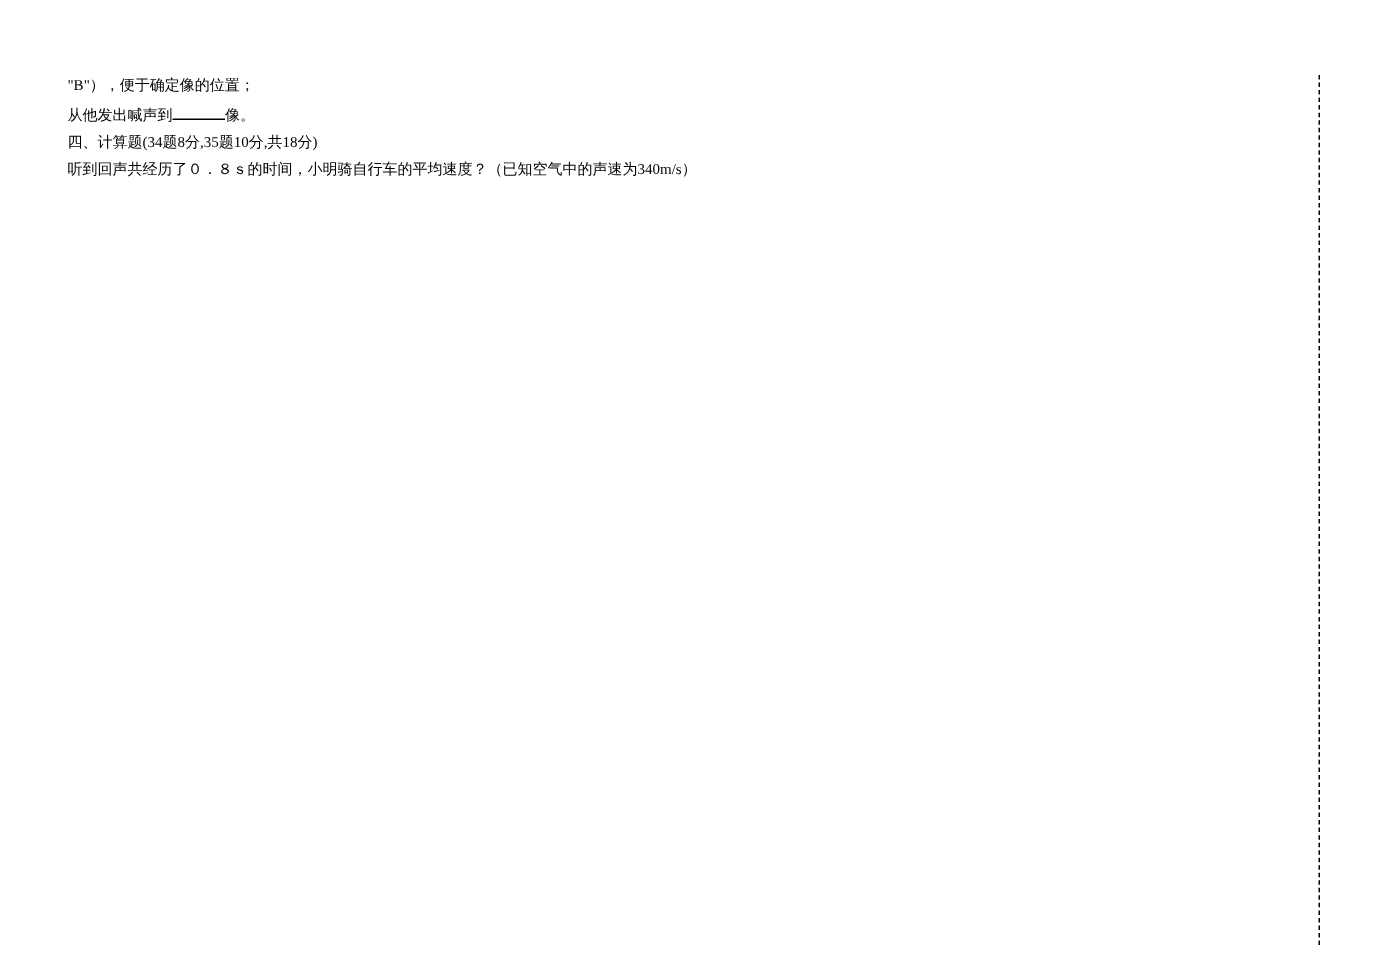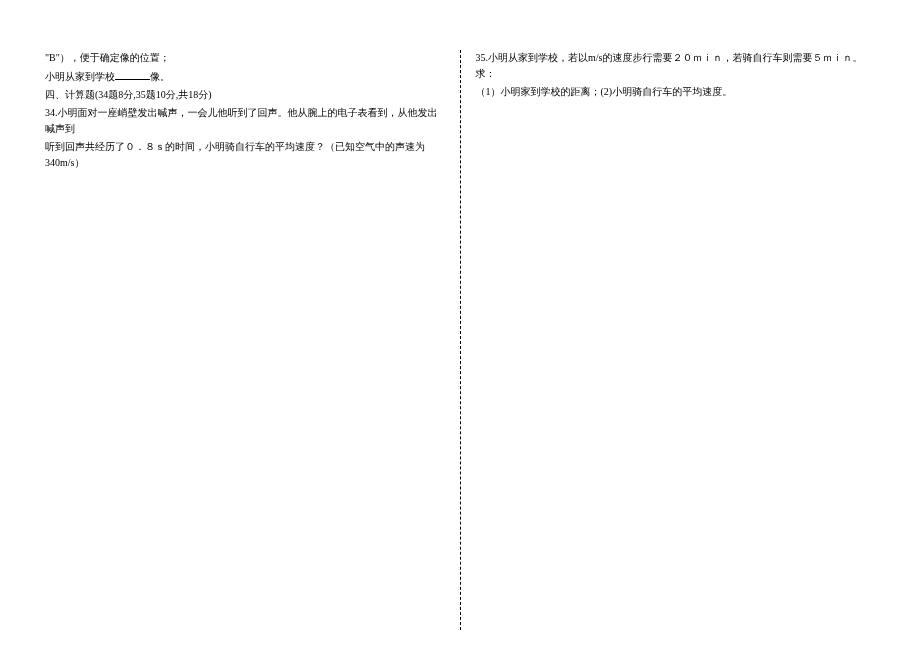--- a/index.html
+++ b/index.html
@@ -53,26 +53,21 @@
       vertical-align: baseline;
     }
   </style>
 </head>
 <body>
 
 <div class="page">
   <div class="column">
     <div class="text-line">"B"），便于确定像的位置；</div>
     <div class="text-line">
-      <span>小明从家到学校</span><span class="blank-short"></span><span>像。</span>
+      <span>从他发出喊声到</span><span class="blank-short"></span><span>像。</span>
     </div>
     <div class="text-line bold">四、计算题(34题8分,35题10分,共18分)</div>
-    <div class="text-line">34.小明面对一座峭壁发出喊声，一会儿他听到了回声。他从腕上的电子表看到，从他发出喊声到</div>
     <div class="text-line">听到回声共经历了０．８ｓ的时间，小明骑自行车的平均速度？（已知空气中的声速为340m/s）</div>
   </div>
 
   <div class="divider"></div>
 
-  <div class="column">
-    <div class="text-line">35.小明从家到学校，若以m/s的速度步行需要２０ｍｉｎ，若骑自行车则需要５ｍｉｎ。求：</div>
-    <div class="text-line">（1）小明家到学校的距离；(2)小明骑自行车的平均速度。</div>
-  </div>
 </div>
 
 </body></html>

